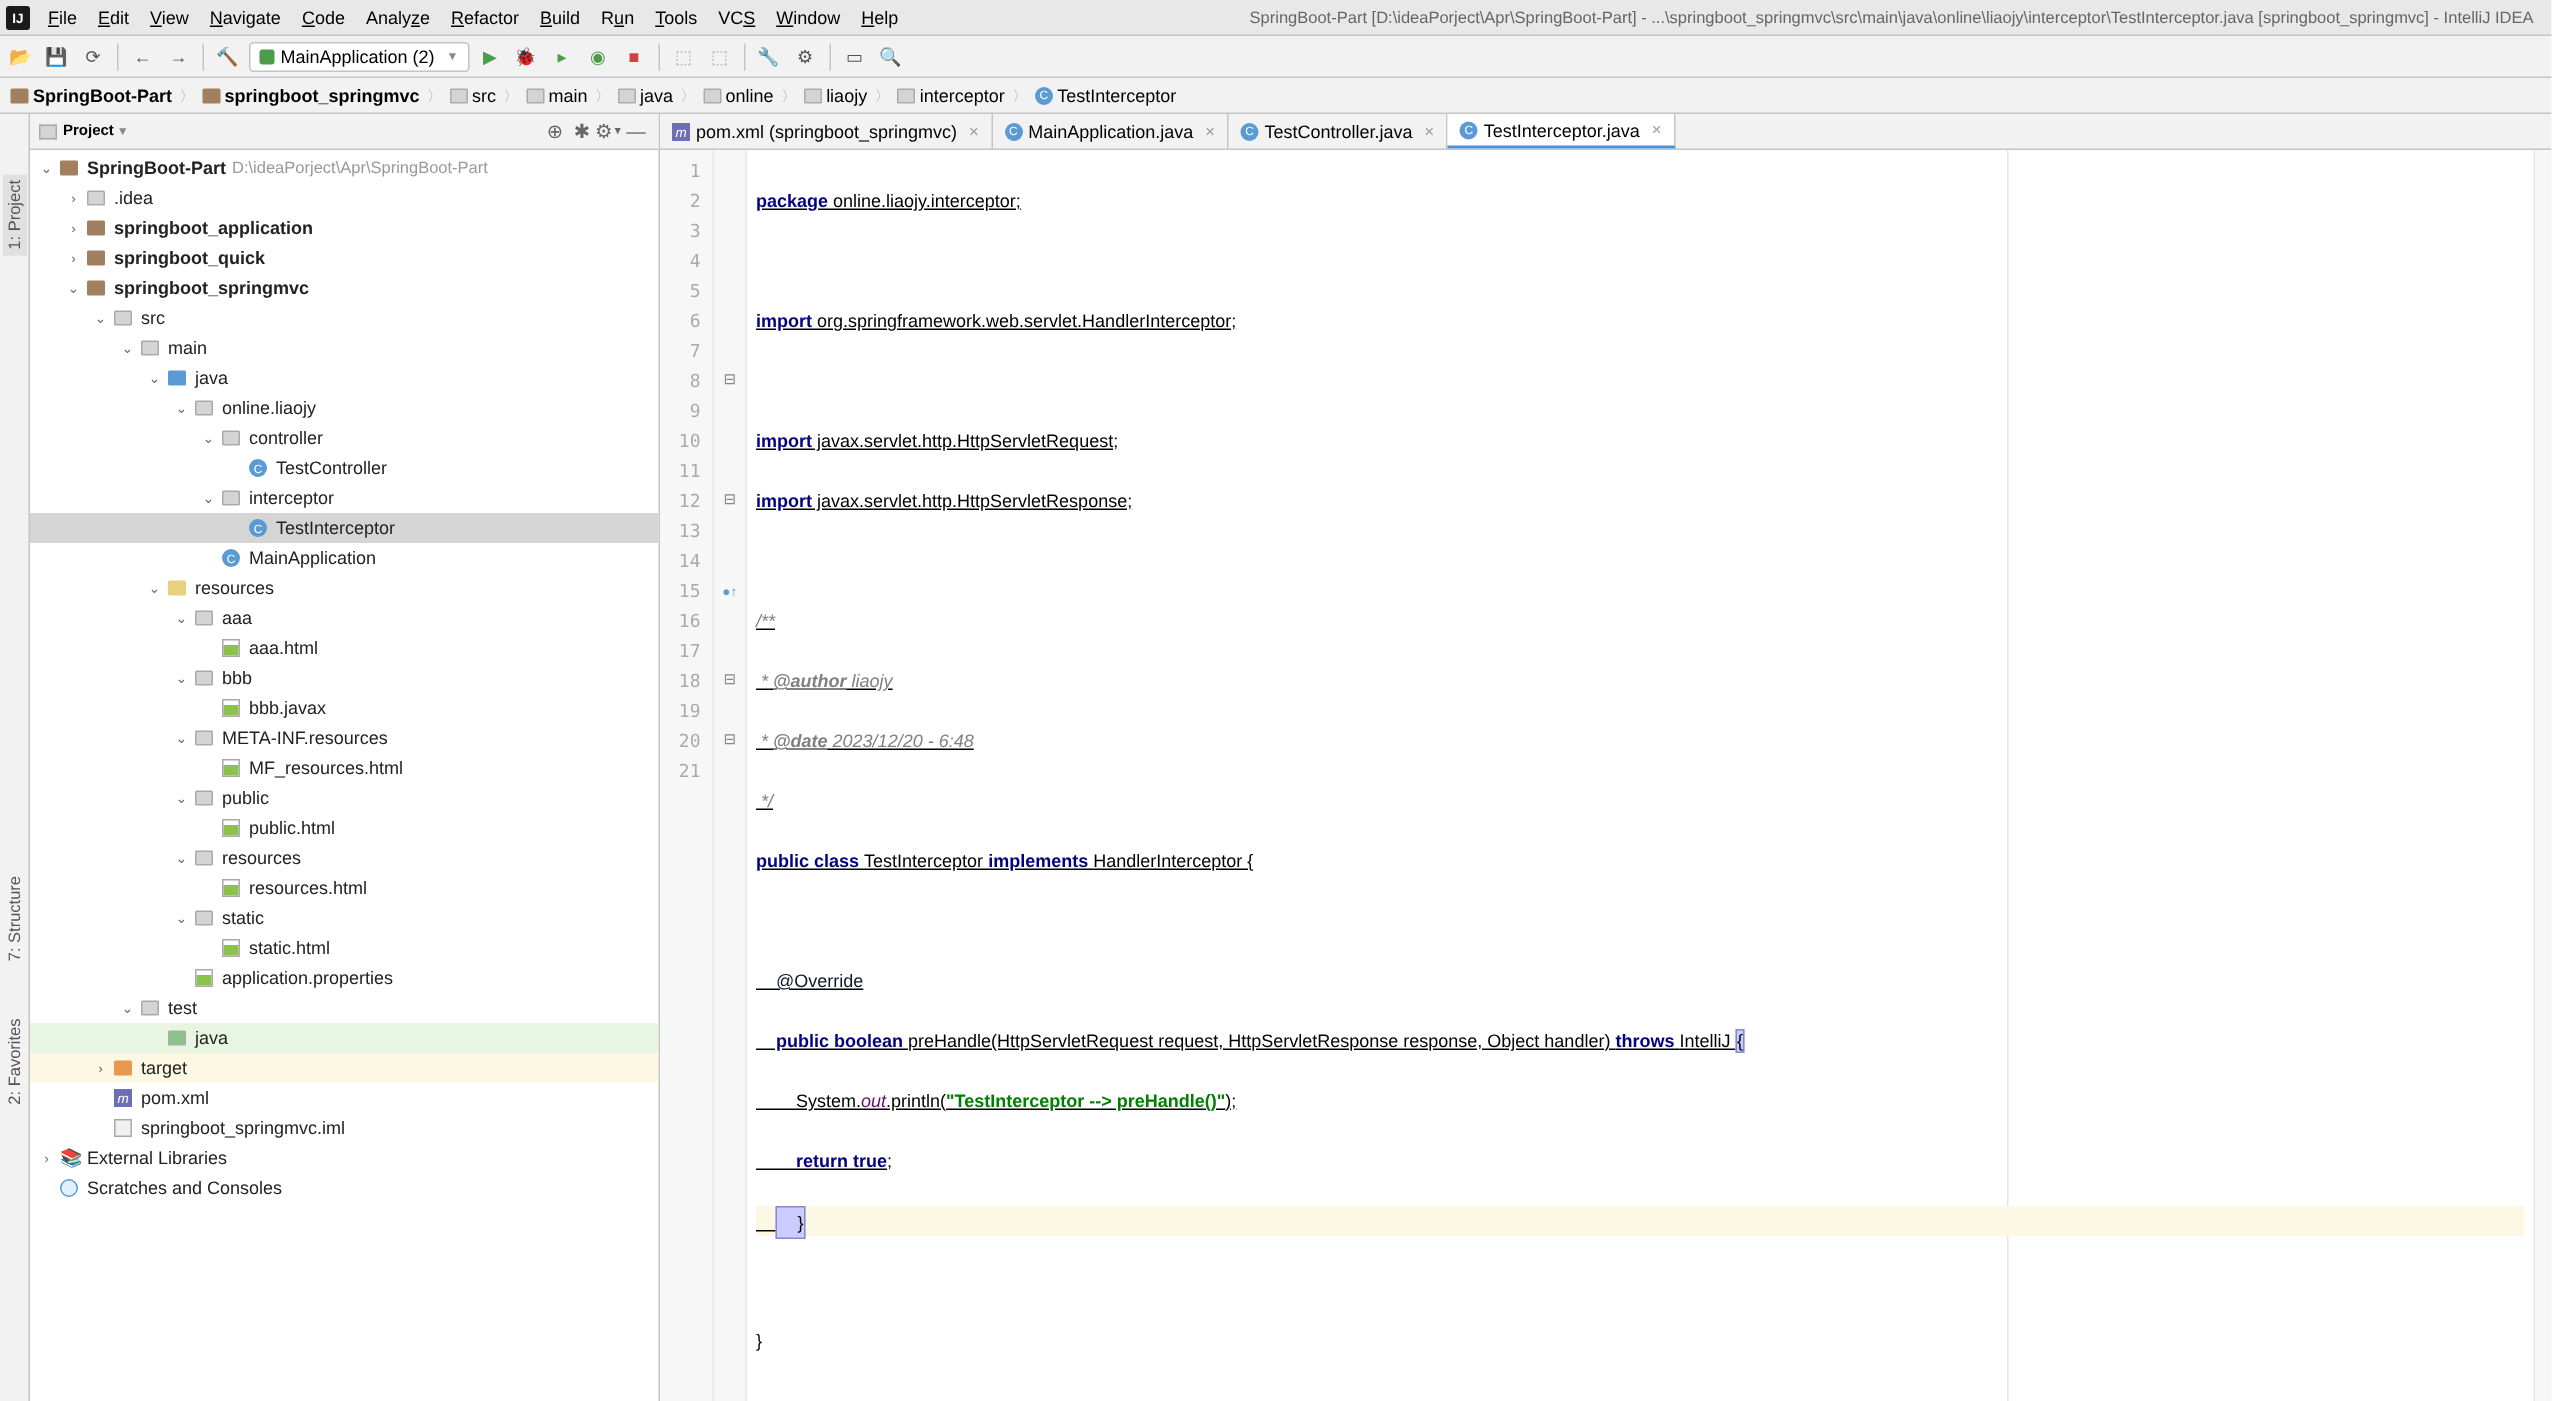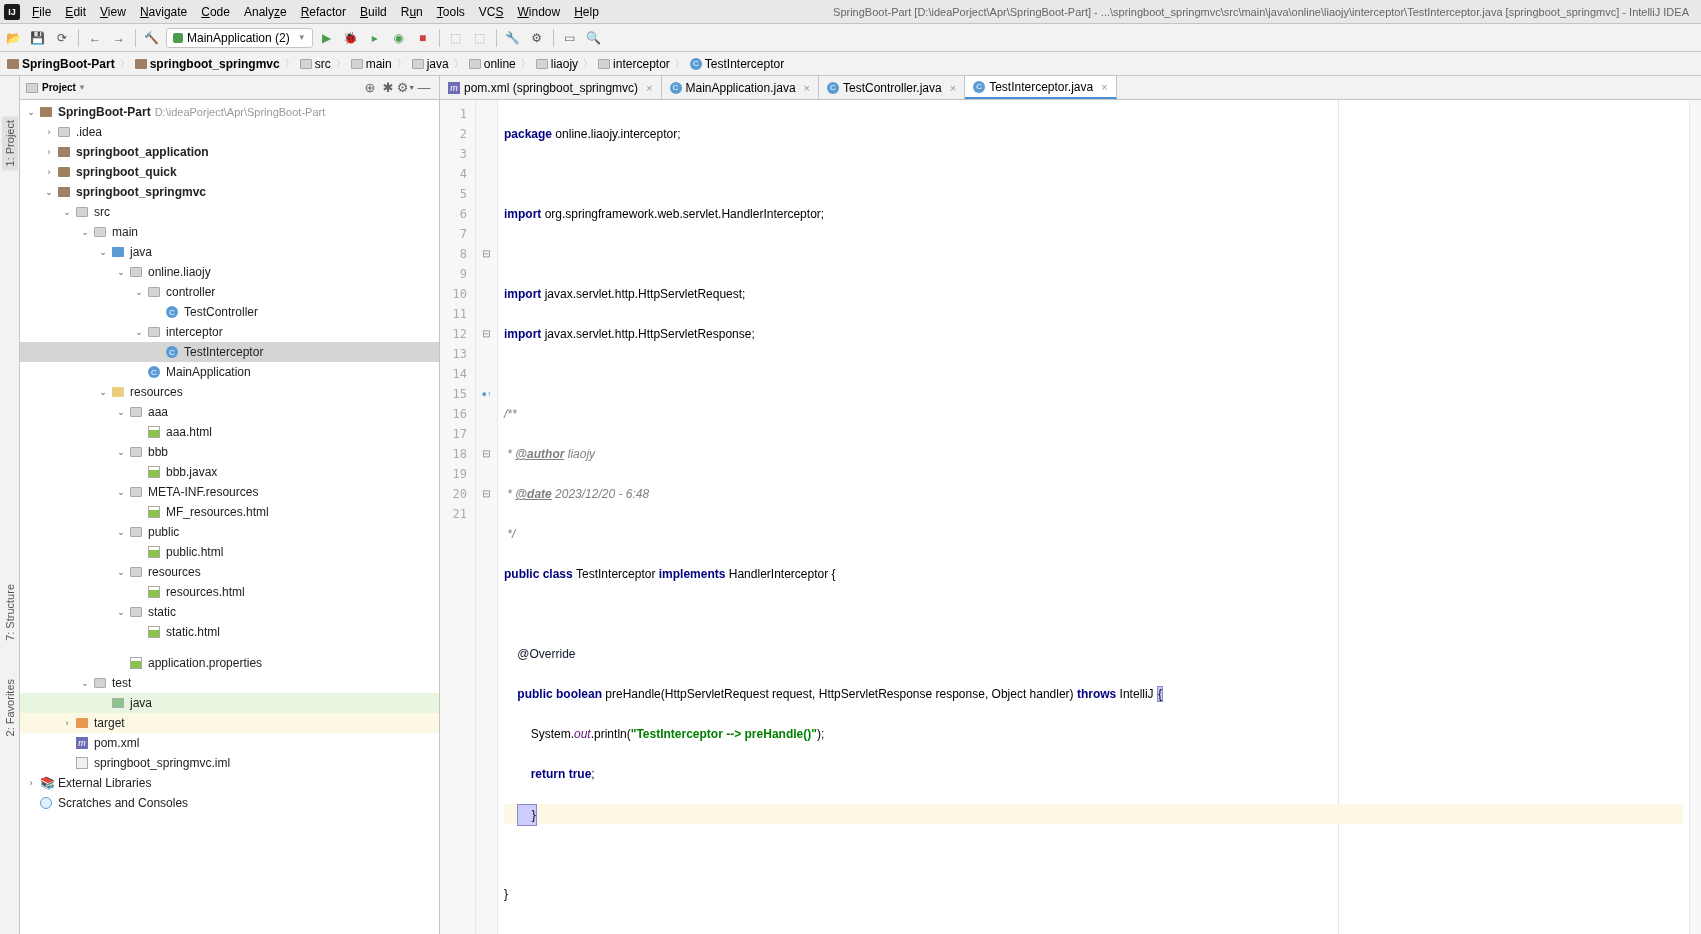--- a/index.html
+++ b/index.html
@@ -75,21 +75,21 @@
     .editor-tab { display: flex; align-items: center; padding: 0 8px; gap: 4px; border-right: 1px solid #c4c4c4; cursor: pointer; font-size: 11px; }
     .editor-tab.active { background: #fff; border-bottom: 2px solid #4a90d9; }
     .editor-tab .close { color: #999; font-size: 11px; margin-left: 4px; }
     
     .editor-body { flex: 1; display: flex; overflow: hidden; }
     .line-nums { background: #f7f7f7; color: #aaa; text-align: right; padding: 4px 8px 4px 6px; font-family: "Consolas", monospace; font-size: 12px; line-height: 20px; user-select: none; border-right: 1px solid #e8e8e8; width: 36px; }
     .gutter2 { background: #f7f7f7; width: 22px; border-right: 1px solid #e8e8e8; padding-top: 4px; line-height: 20px; }
     .gutter-mark { height: 20px; display: flex; align-items: center; justify-content: center; font-size: 10px; color: #888; }
     .gutter-mark.override { color: #5b9bd5; font-size: 9px; }
     .code { flex: 1; padding: 4px 6px; font-family: "Consolas", monospace; font-size: 12.5px; line-height: 20px; white-space: pre; position: relative; }
-    .code-line { height: 20px; }
+    .code-line { height: 20px; text-decoration: underline; }
     .code-line.hl-caret { background: #fdf8e4; }
     .kw { color: #000080; font-weight: bold; }
     .str { color: #008000; font-weight: bold; }
     .cmt { color: #808080; font-style: italic; }
     .cmt-tag { color: #808080; font-style: italic; font-weight: bold; text-decoration: underline; }
     .ann { color: #0f172a; }
     .fld { color: #660E7A; font-style: italic; }
     .pln { color: #000; }
     .brace-match { background: #ccccff; border: 1px solid #8888cc; }
     
@@ -392,21 +392,21 @@
             <div class="ic-folder"></div>
           </div>
           <span class="tree-label">static</span>
         </div>
       <div class="tree-item" style="padding-left:126px;">
           <div class="tree-icon">
             <div class="ic-html"></div>
           </div>
           <span class="tree-label">static.html</span>
         </div>
-      <div class="tree-item" style="padding-left:108px;margin-top:11px;">
+      <div class="tree-item" style="padding-left:108px;">
           <div class="tree-icon">
             <div class="ic-html"></div>
           </div>
           <span class="tree-label">application.properties</span>
         </div>
       <div class="tree-item" style="padding-left:58px;">
           <span class="tree-arrow">⌄</span>
           <div class="tree-icon">
             <div class="ic-folder"></div>
           </div>

